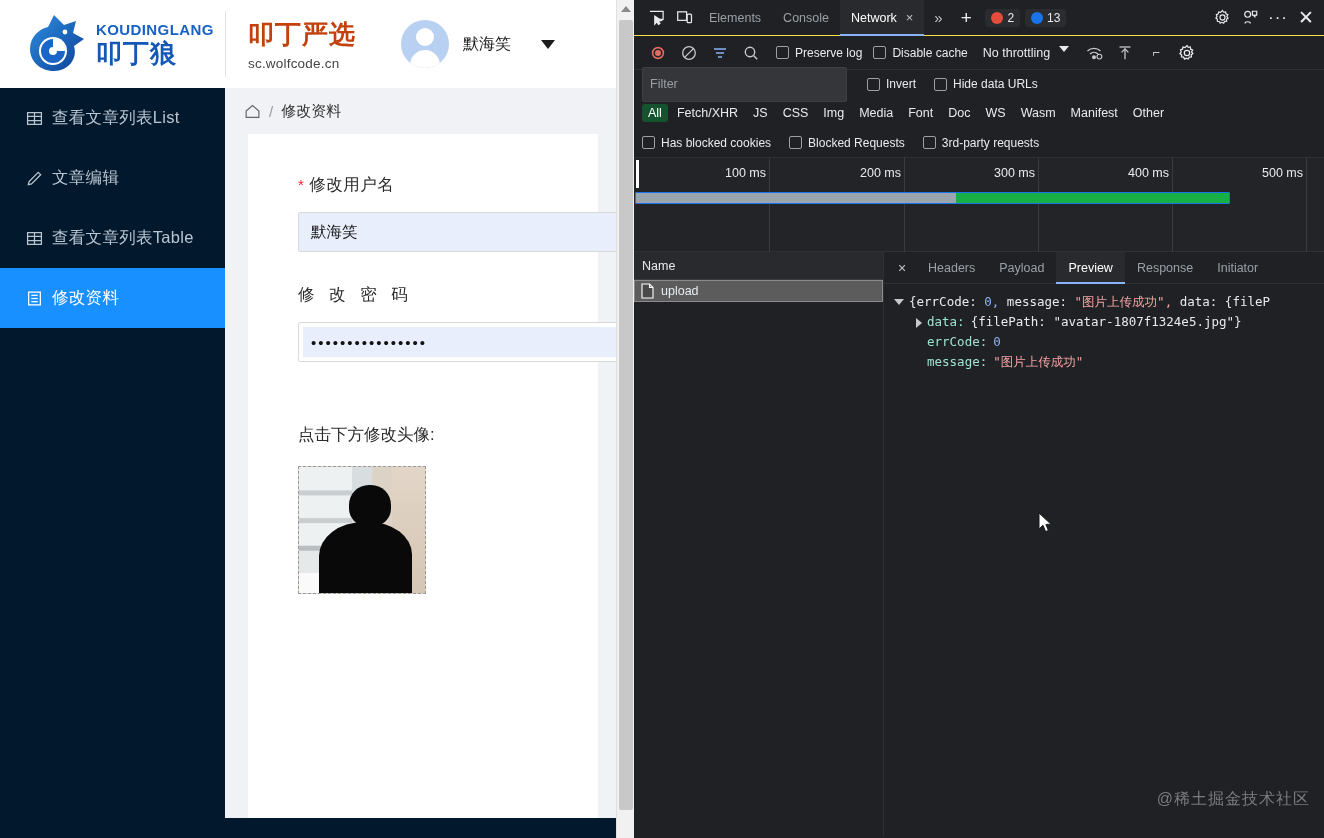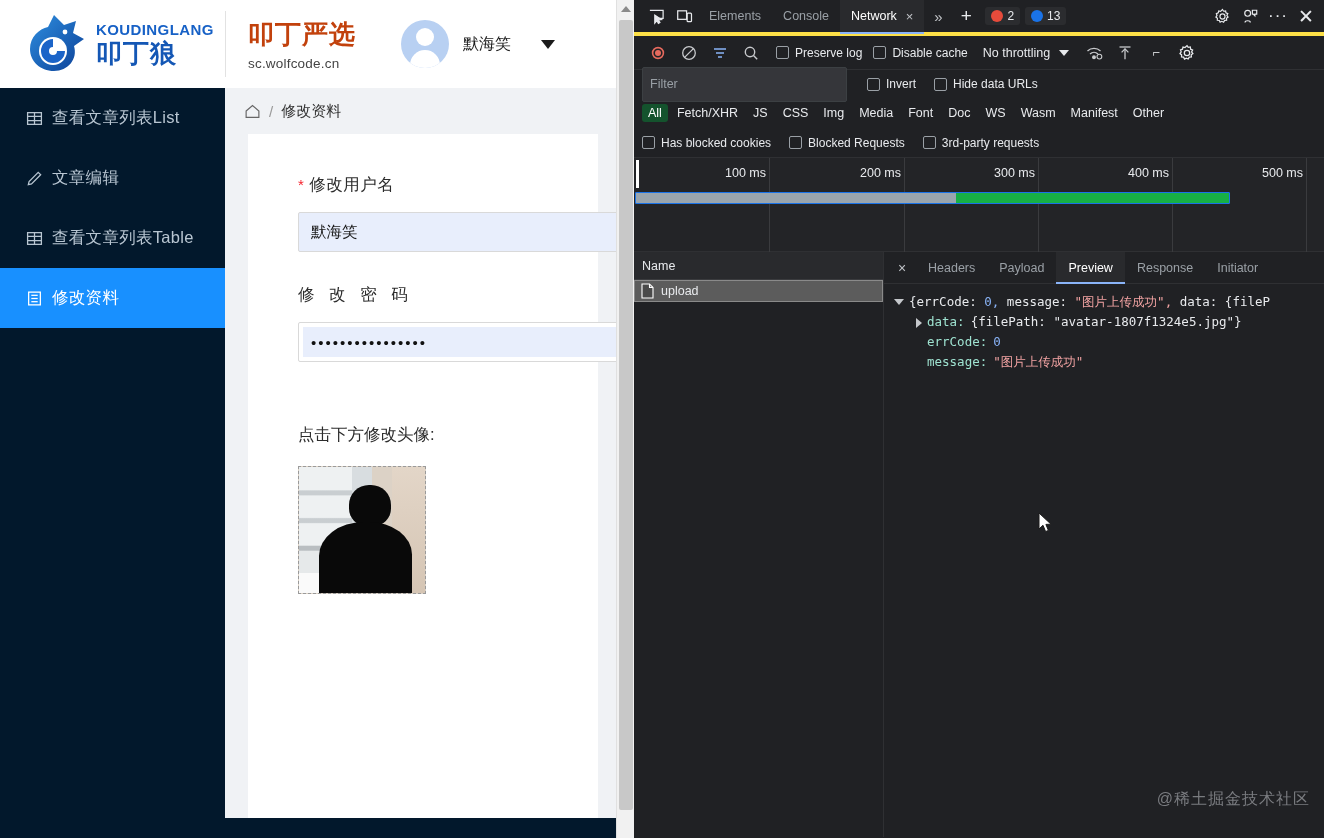--- a/index.html
+++ b/index.html
@@ -214,21 +214,21 @@
     position: absolute; left: 634px; top: 0;
     width: 690px; height: 838px;
     background: #202124;
     color: #e8eaed;
     font-family: "Liberation Sans", "DejaVu Sans", sans-serif;
     font-size: 12px;
     overflow: hidden;
   }
   .dt-topbar {
     height: 36px; display: flex; align-items: center;
-    border-bottom: 4px solid #fde047;
+    border-bottom: 1px solid #fde047;
     padding: 0 4px 0 8px; position: relative;
   }
   .dt-ibtn {
     width: 28px; height: 28px; display: flex;
     align-items: center; justify-content: center;
     border-radius: 3px; flex: 0 0 auto;
   }
   .dt-tab {
     height: 36px; padding: 0 11px;
     display: flex; align-items: center;
@@ -257,21 +257,21 @@
   }
   .chk {
     display: flex; align-items: center; gap: 6px;
     color: #e8eaed; font-size: 12px; margin-left: 8px;
   }
   .chk .box {
     width: 13px; height: 13px; border: 1px solid #9aa0a6;
     border-radius: 2px; background: transparent;
   }
   .throttle {
-    display: flex; align-items: center; gap: 9px;
+    display: flex; align-items: flex-start; gap: 9px;
     margin-left: 12px; color: #e8eaed; font-size: 12.5px;
   }
   .tri-d {
     width: 0; height: 0;
     border-left: 5px solid transparent;
     border-right: 5px solid transparent;
     border-top: 6px solid #e8eaed;
   }
 
   .dt-filterbar {

